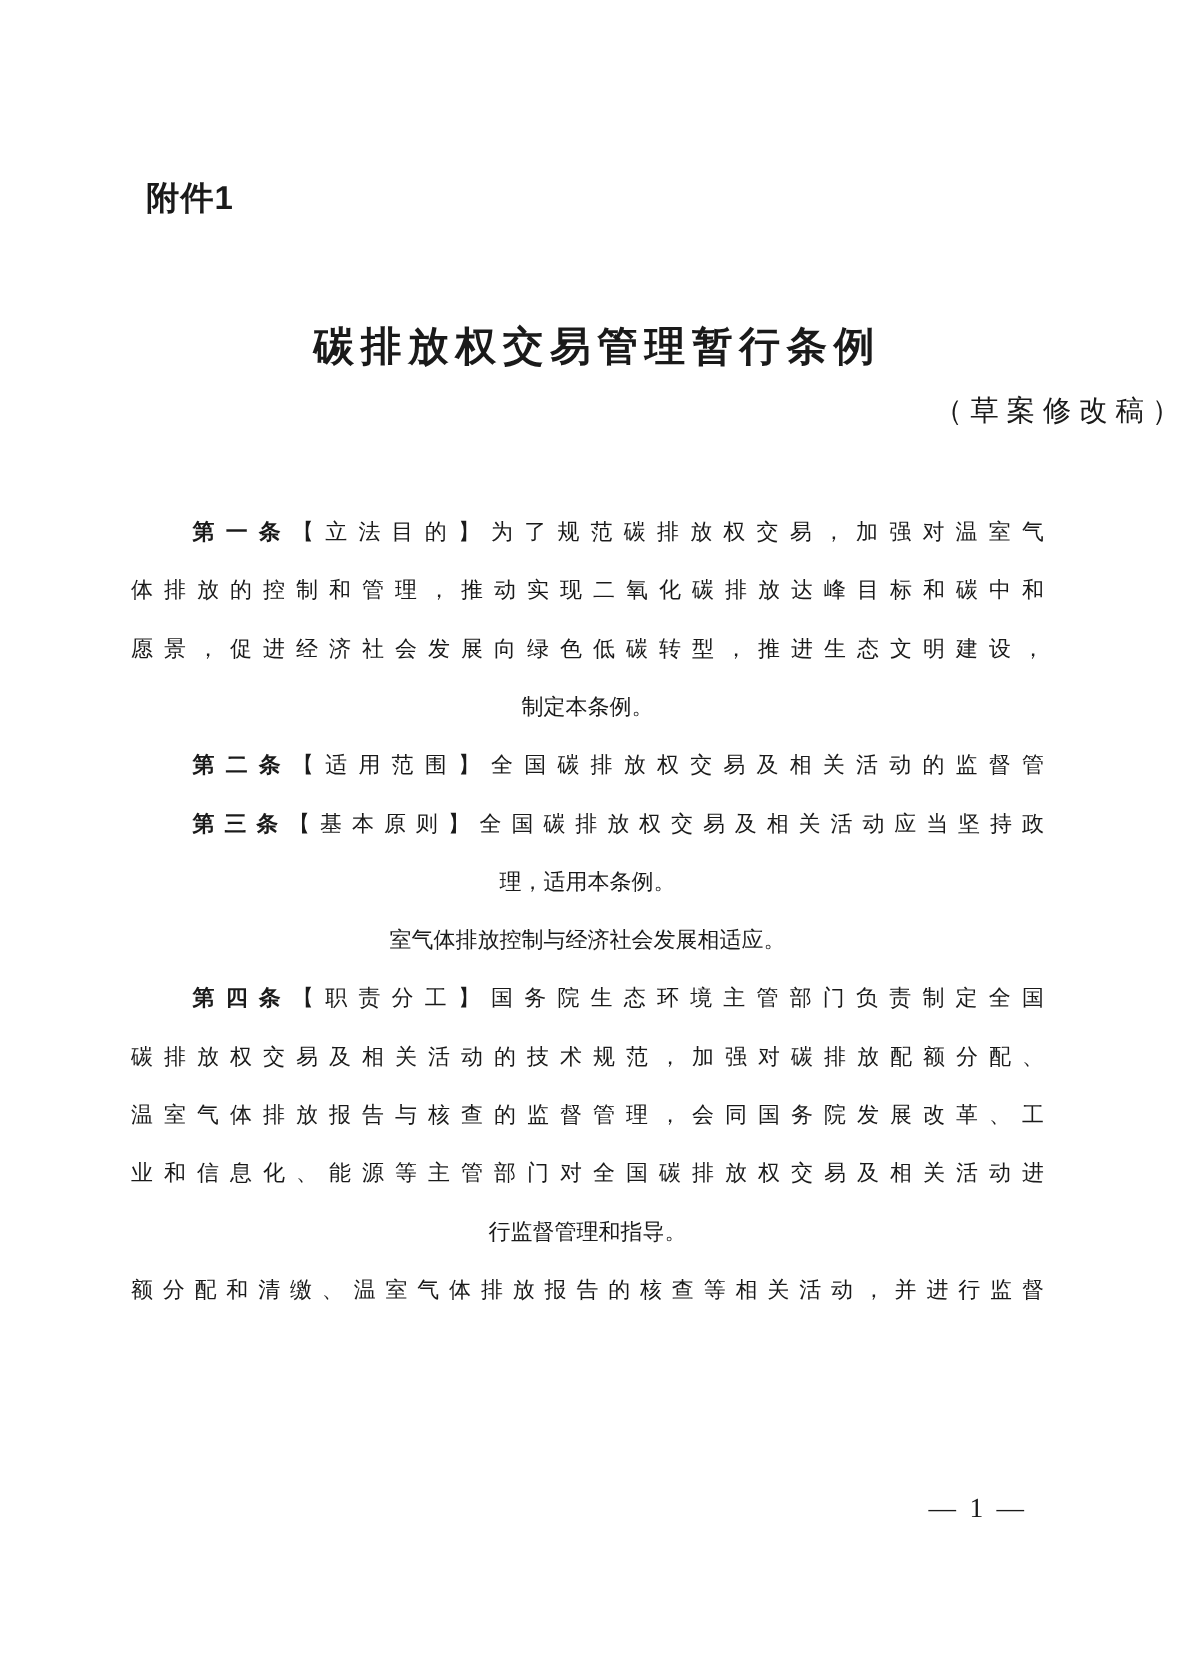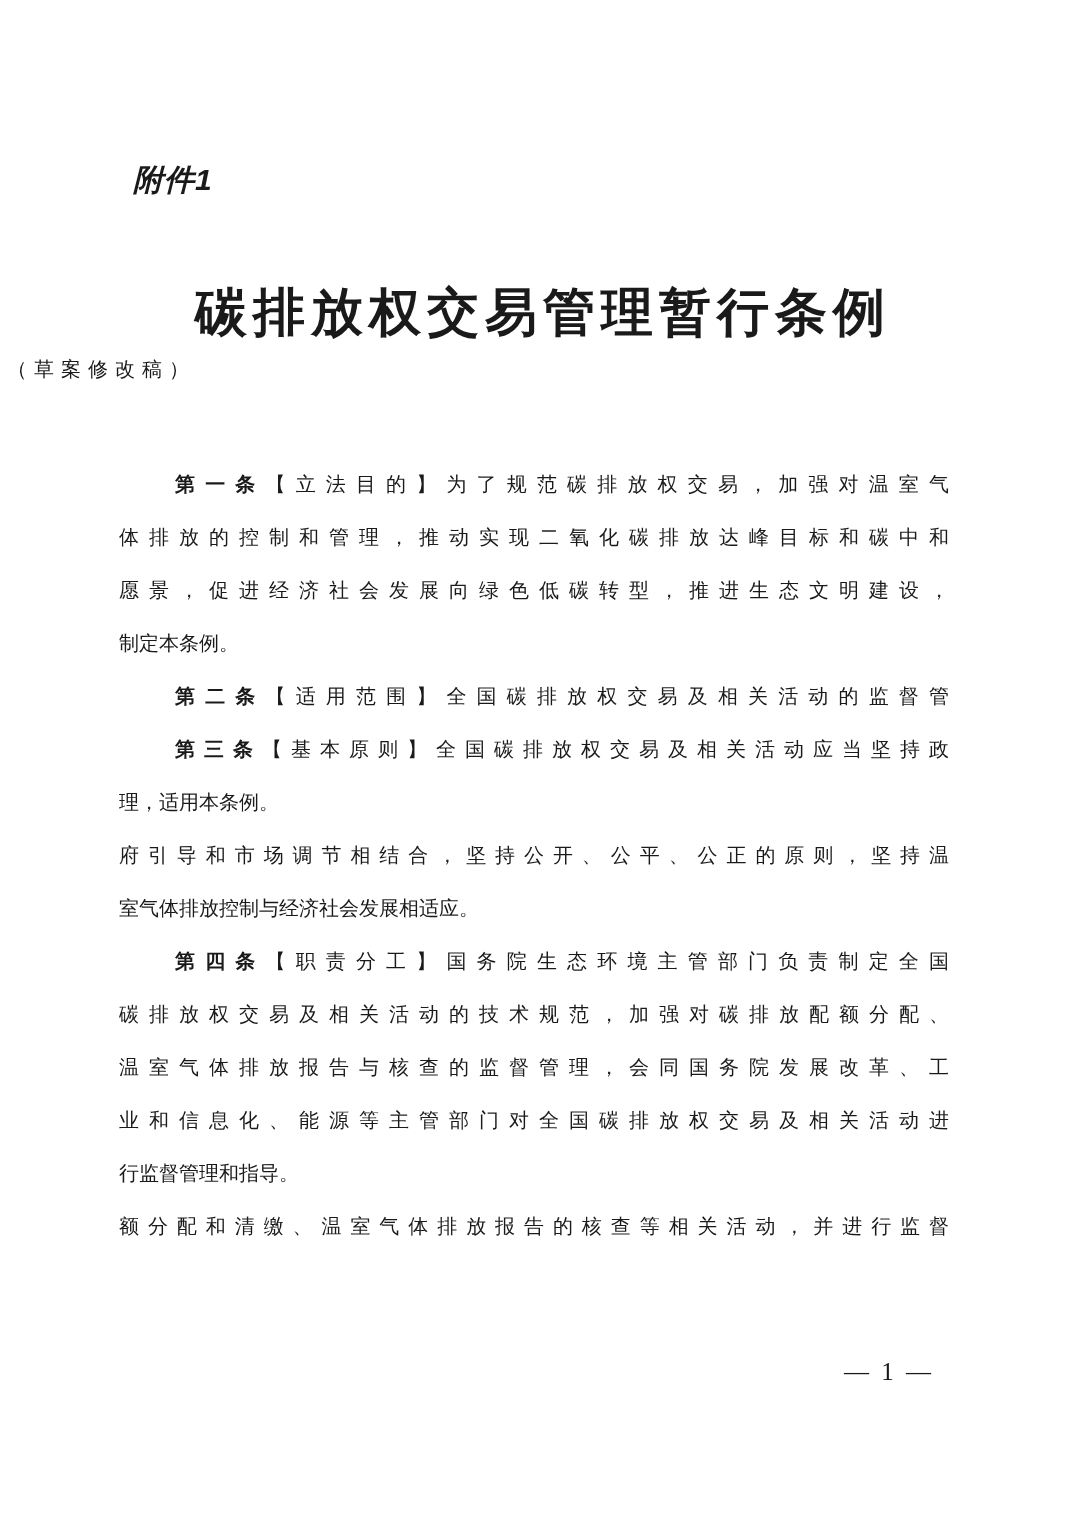--- a/index.html
+++ b/index.html
@@ -12,52 +12,51 @@
     font-family:"Liberation Serif", serif;
     overflow:hidden;
   }
   .attachment{
     position:absolute;
     left:133px;top:160px;
     font-family:"Liberation Sans", sans-serif;
     font-weight:700;
     font-size:30px;
     letter-spacing:1px;
-    font-style:italic;
   }
   .doc-title{
     position:absolute;
     left:0;right:0;top:274px;
-    margin:4px;
+    margin:16px;
     text-align:center;
     font-family:"Liberation Sans", sans-serif;
     font-weight:700;
-    font-size:52px;
+    font-size:37px;
     letter-spacing:6px;
     text-indent:6px;
   }
   .doc-subtitle{
     position:absolute;
     left:0;right:0;top:356px;
-    text-align:left;
+    text-align:right;
     font-family:"Liberation Serif", serif;
-    font-size:20px;
+    font-size:26px;
     letter-spacing:7px;
     text-indent:7px;
   }
   .doc-body{
     position:absolute;
     left:119px;top:458px;
     width:830px;
     font-size:20px;
     line-height:53px;
   }
   .doc-body .line{
     height:53px;
-    text-align:left;
+    text-align:center;
   }
   .doc-body .line.justify{
     text-align:justify;
     text-align-last:justify;
     text-justify:inter-character;
   }
   .doc-body .line.indent{
     text-indent:56px;
   }
   .doc-body .term{
@@ -85,21 +84,20 @@
   <div class="doc-subtitle">（草案修改稿）</div>
 
   <div class="doc-body">
       <div class="line justify indent"><span class="term">第一条</span><span>【立法目的】为了规范碳排放权交易，加强对温室气</span></div>
       <div class="line justify"><span>体排放的控制和管理，推动实现二氧化碳排放达峰目标和碳中和</span></div>
       <div class="line justify"><span>愿景，促进经济社会发展向绿色低碳转型，推进生态文明建设，</span></div>
       <div class="line"><span>制定本条例。</span></div>
       <div class="line justify indent"><span class="term">第二条</span><span>【适用范围】全国碳排放权交易及相关活动的监督管</span></div>
       <div class="line justify indent"><span class="term">第三条</span><span>【基本原则】全国碳排放权交易及相关活动应当坚持政</span></div>
       <div class="line"><span>理，适用本条例。</span></div>
-      <div class="line justify"><span>府引导和市场调节相结合，坚持公开、公平、公正的原则，坚持温</span></div>
       <div class="line"><span>室气体排放控制与经济社会发展相适应。</span></div>
       <div class="line justify indent"><span class="term">第四条</span><span>【职责分工】国务院生态环境主管部门负责制定全国</span></div>
       <div class="line justify"><span>碳排放权交易及相关活动的技术规范，加强对碳排放配额分配、</span></div>
       <div class="line justify"><span>温室气体排放报告与核查的监督管理，会同国务院发展改革、工</span></div>
       <div class="line justify"><span>业和信息化、能源等主管部门对全国碳排放权交易及相关活动进</span></div>
       <div class="line"><span>行监督管理和指导。</span></div>
       <div class="line justify"><span>额分配和清缴、温室气体排放报告的核查等相关活动，并进行监督</span></div>
     </div>
 
   <div class="page-number">— 1 —</div>

